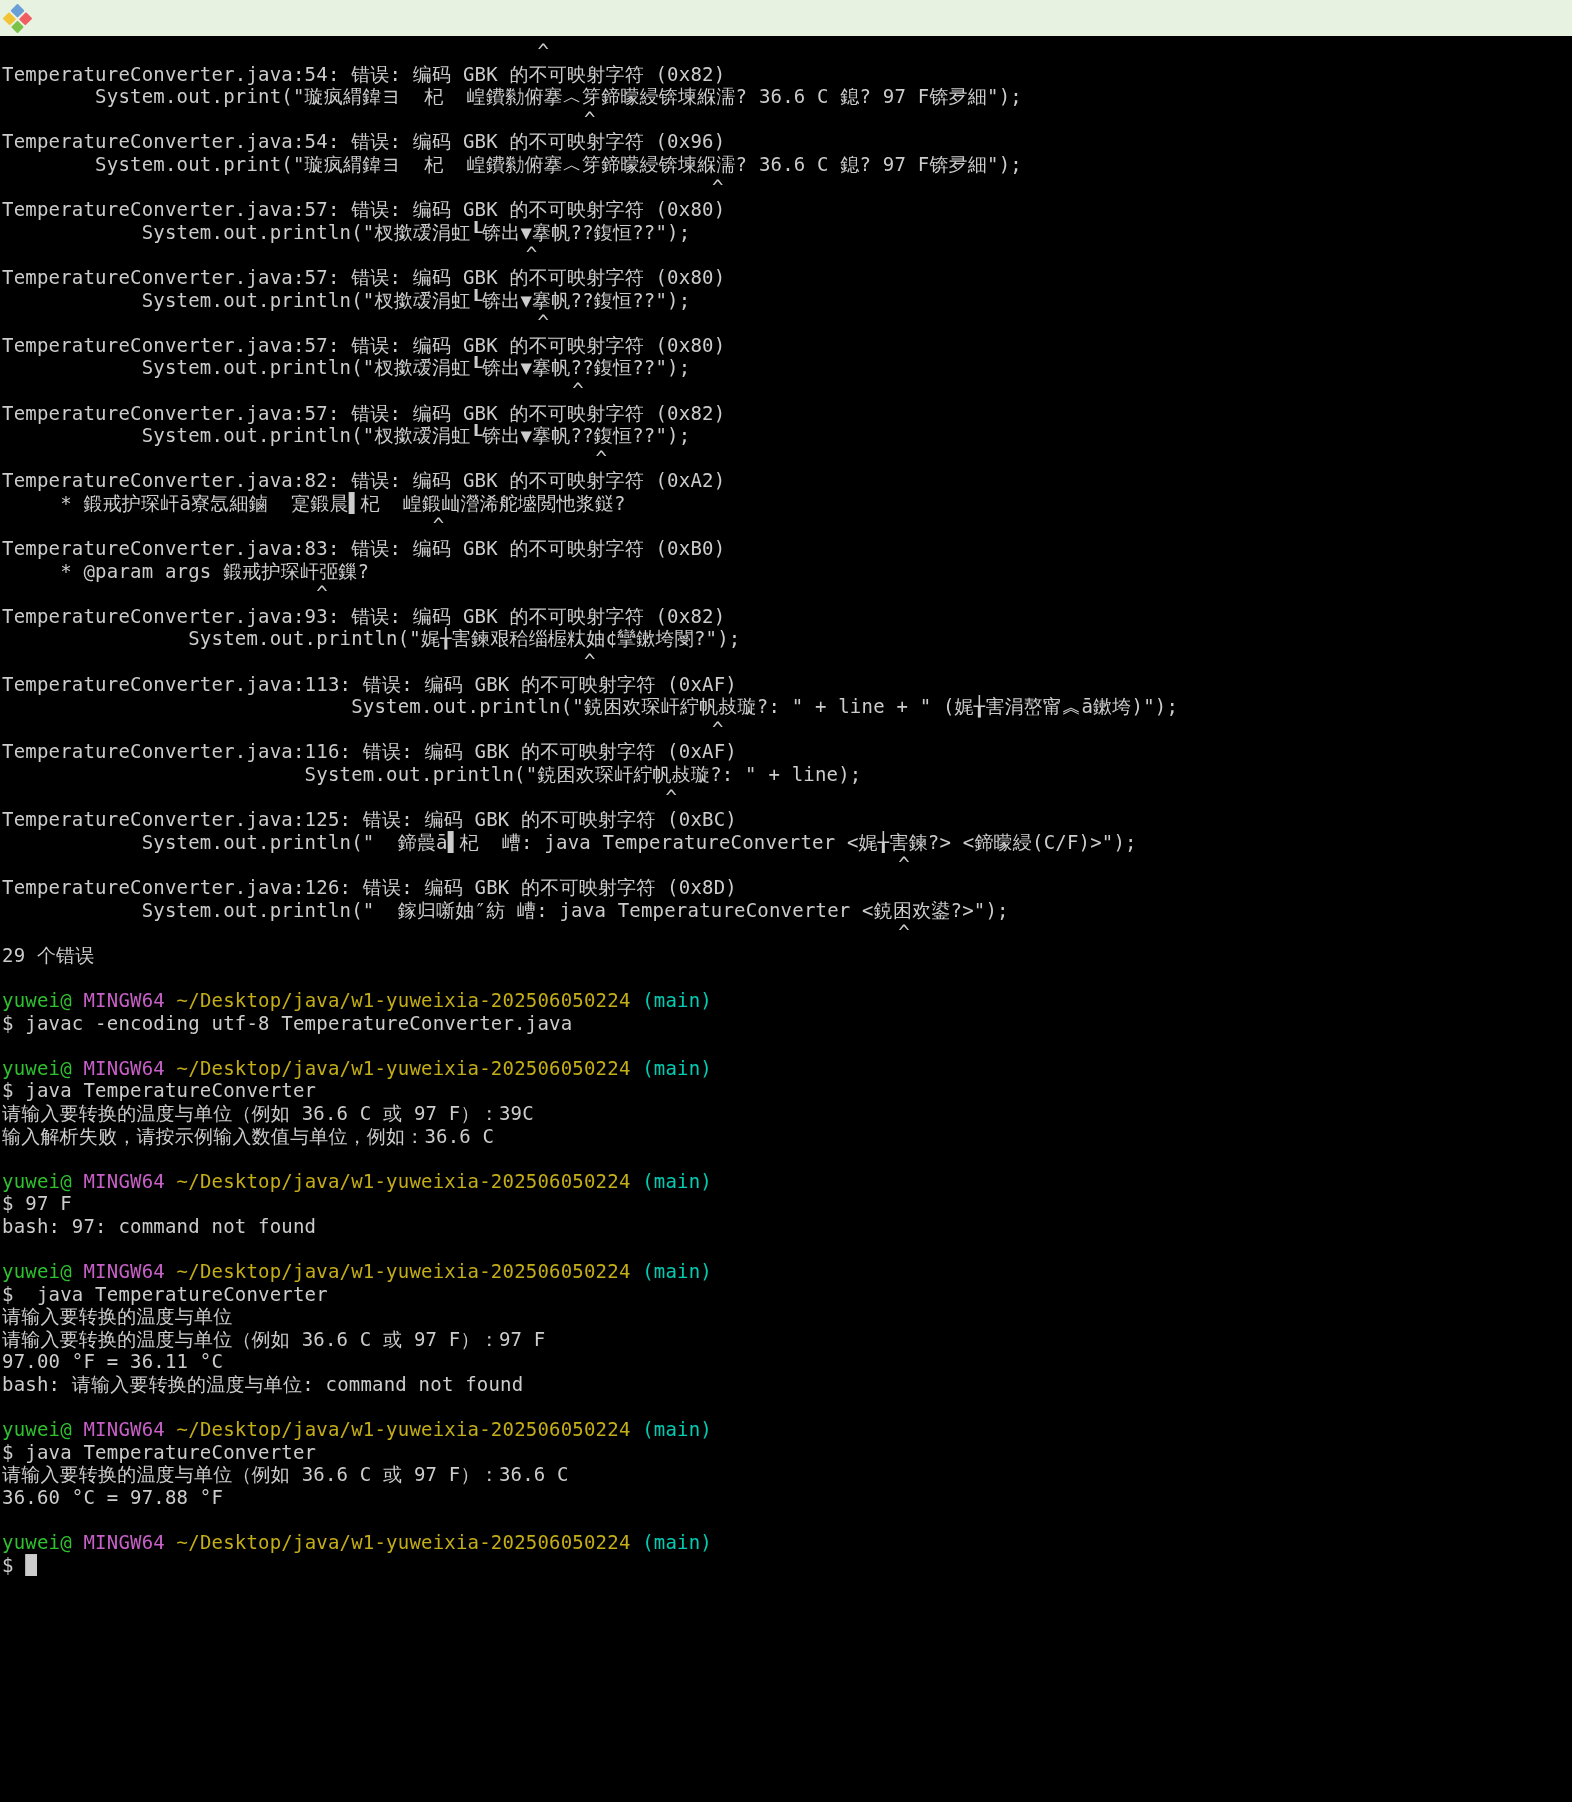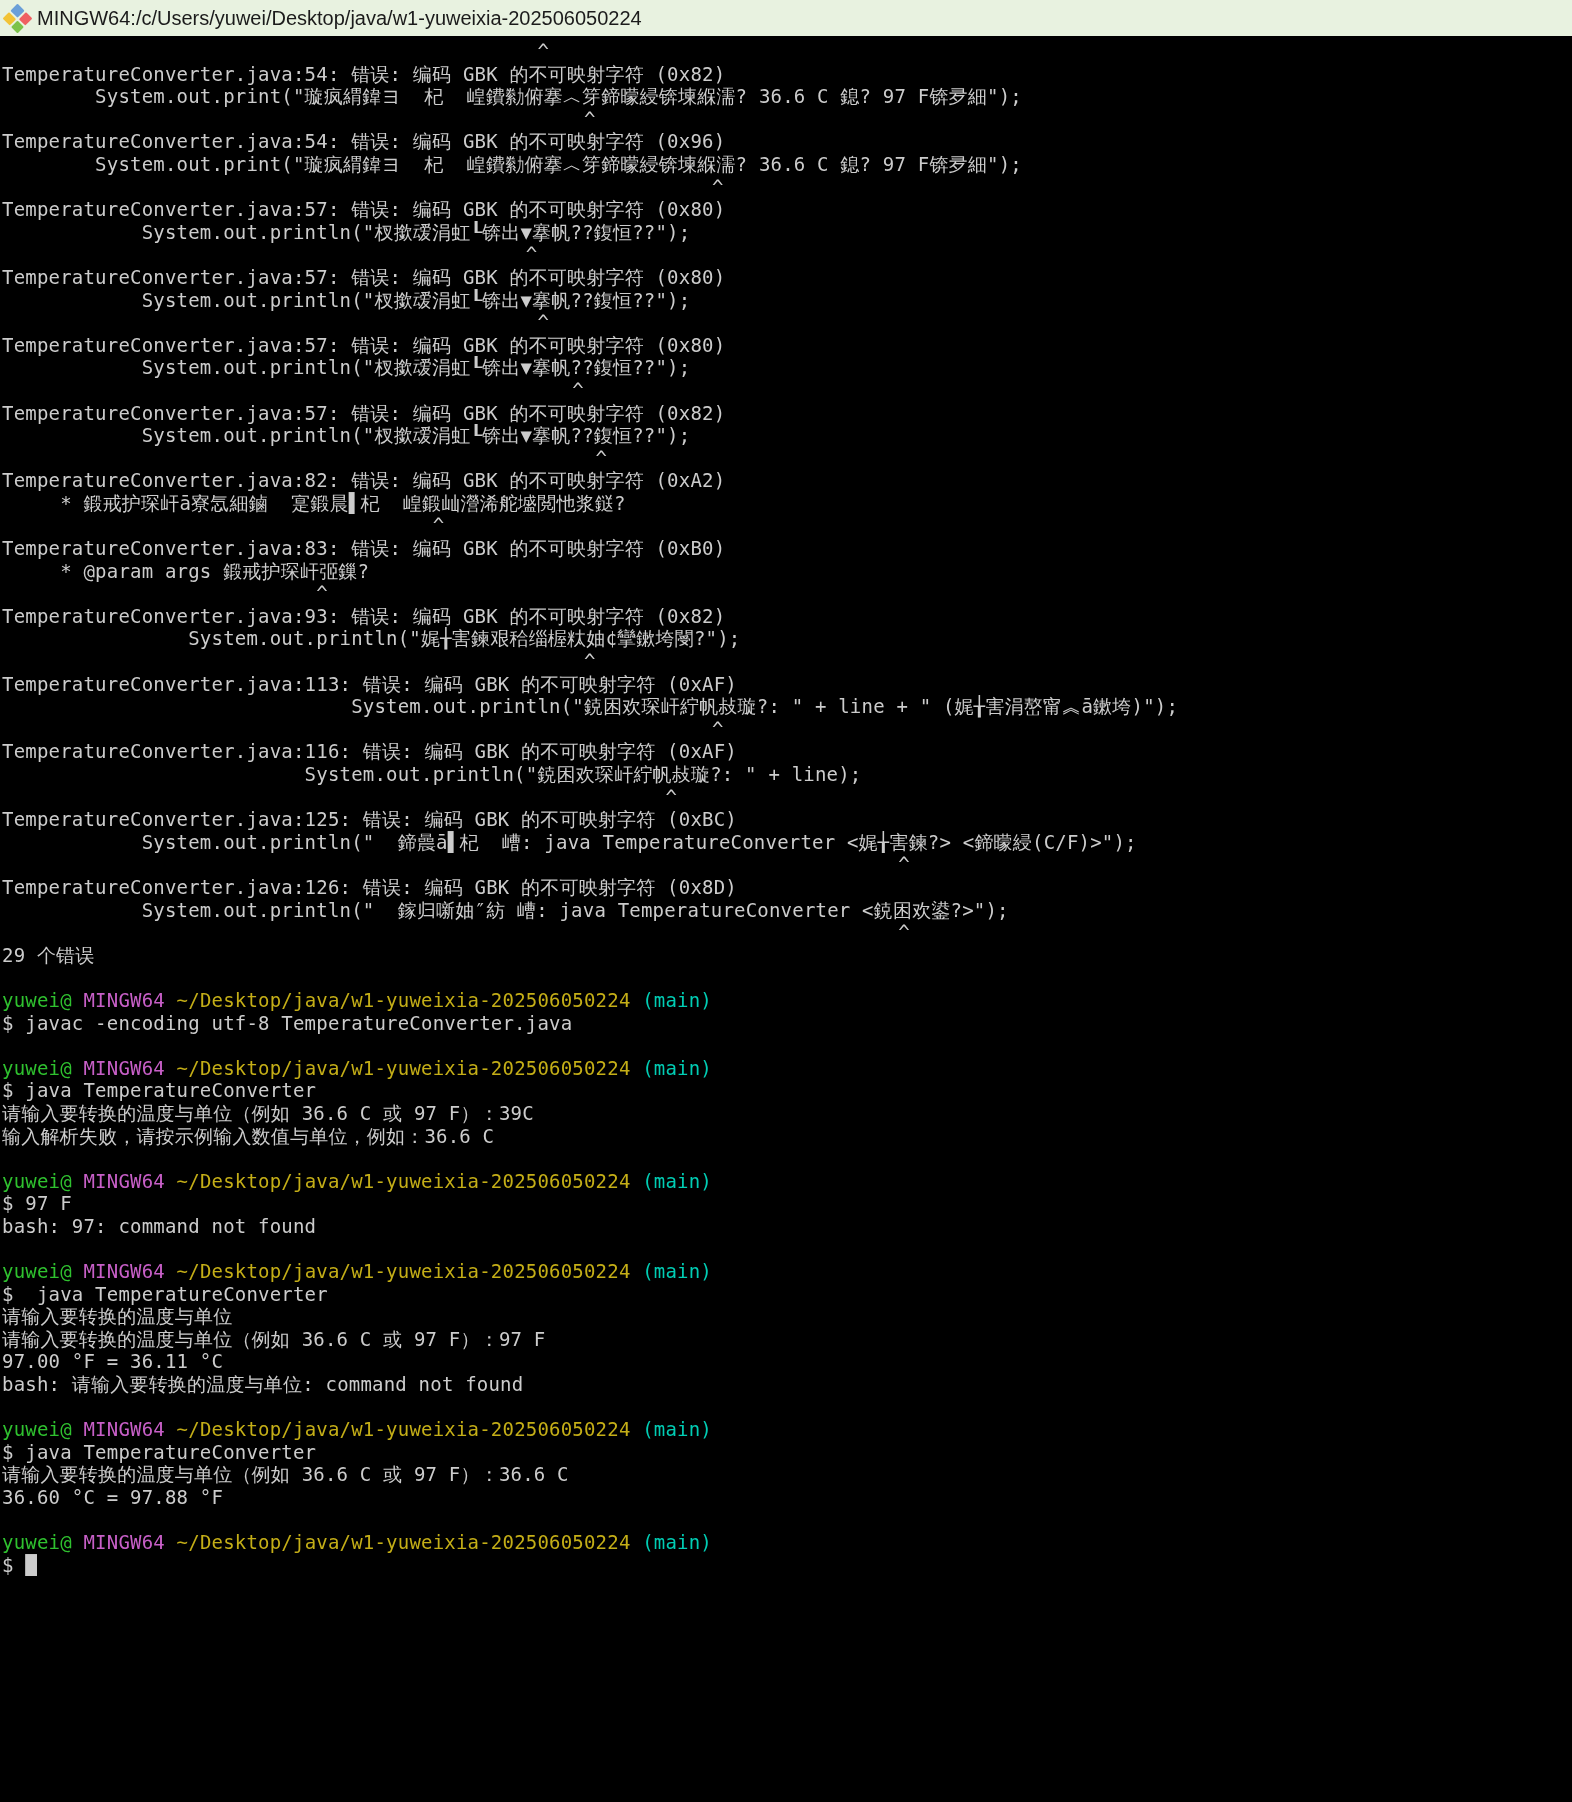--- a/index.html
+++ b/index.html
@@ -33,16 +33,15 @@
 </head>
 <body style="background: rgb(0, 0, 0);">
 
 <div class="titlebar" style="background: rgb(232, 242, 224);">
   <span class="msys-icon">
     <div style="background: rgb(106, 159, 216);"></div>
     <div style="background: rgb(239, 95, 98);"></div>
     <div style="background: rgb(242, 195, 53);"></div>
     <div style="background: rgb(124, 194, 74);"></div>
   </span>
-  <span class="title-text" style="color: rgb(27, 27, 27);">MINGW64:/c/Users/yuwei/Desktop/java/w1-yuweixia-202506050224</span>
 </div>
 
 <div class="term"><div class="tline"><span style="color: rgb(204, 204, 204);">                                              ^</span></div><div class="tline"><span style="color: rgb(204, 204, 204);">TemperatureConverter.java:54: 错误: 编码 GBK 的不可映射字符 (0x82)</span></div><div class="tline"><span style="color: rgb(204, 204, 204);">        System.out.print("璇疯緭鍏ヨ  杞  崲鐨勬俯搴︿笌鍗曚綅锛堜緥濡? 36.6 C 鎴? 97 F锛夛細");</span></div><div class="tline"><span style="color: rgb(204, 204, 204);">                                                  ^</span></div><div class="tline"><span style="color: rgb(204, 204, 204);">TemperatureConverter.java:54: 错误: 编码 GBK 的不可映射字符 (0x96)</span></div><div class="tline"><span style="color: rgb(204, 204, 204);">        System.out.print("璇疯緭鍏ヨ  杞  崲鐨勬俯搴︿笌鍗曚綅锛堜緥濡? 36.6 C 鎴? 97 F锛夛細");</span></div><div class="tline"><span style="color: rgb(204, 204, 204);">                                                             ^</span></div><div class="tline"><span style="color: rgb(204, 204, 204);">TemperatureConverter.java:57: 错误: 编码 GBK 的不可映射字符 (0x80)</span></div><div class="tline"><span style="color: rgb(204, 204, 204);">            System.out.println("杈撳叆涓虹┖锛出▼搴帆??鍑恒??");</span></div><div class="tline"><span style="color: rgb(204, 204, 204);">                                             ^</span></div><div class="tline"><span style="color: rgb(204, 204, 204);">TemperatureConverter.java:57: 错误: 编码 GBK 的不可映射字符 (0x80)</span></div><div class="tline"><span style="color: rgb(204, 204, 204);">            System.out.println("杈撳叆涓虹┖锛出▼搴帆??鍑恒??");</span></div><div class="tline"><span style="color: rgb(204, 204, 204);">                                              ^</span></div><div class="tline"><span style="color: rgb(204, 204, 204);">TemperatureConverter.java:57: 错误: 编码 GBK 的不可映射字符 (0x80)</span></div><div class="tline"><span style="color: rgb(204, 204, 204);">            System.out.println("杈撳叆涓虹┖锛出▼搴帆??鍑恒??");</span></div><div class="tline"><span style="color: rgb(204, 204, 204);">                                                 ^</span></div><div class="tline"><span style="color: rgb(204, 204, 204);">TemperatureConverter.java:57: 错误: 编码 GBK 的不可映射字符 (0x82)</span></div><div class="tline"><span style="color: rgb(204, 204, 204);">            System.out.println("杈撳叆涓虹┖锛出▼搴帆??鍑恒??");</span></div><div class="tline"><span style="color: rgb(204, 204, 204);">                                                   ^</span></div><div class="tline"><span style="color: rgb(204, 204, 204);">TemperatureConverter.java:82: 错误: 编码 GBK 的不可映射字符 (0xA2)</span></div><div class="tline"><span style="color: rgb(204, 204, 204);">     * 鍛戒护琛屽ā寮忥細鏀  寔鍛晨▌杞  崲鍛屾瀯浠舵墭閲忚浆鎹?</span></div><div class="tline"><span style="color: rgb(204, 204, 204);">                                     ^</span></div><div class="tline"><span style="color: rgb(204, 204, 204);">TemperatureConverter.java:83: 错误: 编码 GBK 的不可映射字符 (0xB0)</span></div><div class="tline"><span style="color: rgb(204, 204, 204);">     * @param args 鍛戒护琛屽弬鏁?</span></div><div class="tline"><span style="color: rgb(204, 204, 204);">                           ^</span></div><div class="tline"><span style="color: rgb(204, 204, 204);">TemperatureConverter.java:93: 错误: 编码 GBK 的不可映射字符 (0x82)</span></div><div class="tline"><span style="color: rgb(204, 204, 204);">                System.out.println("娓╁害鍊艰秴缁楃粏妯¢攣鏉垮閿?");</span></div><div class="tline"><span style="color: rgb(204, 204, 204);">                                                  ^</span></div><div class="tline"><span style="color: rgb(204, 204, 204);">TemperatureConverter.java:113: 错误: 编码 GBK 的不可映射字符 (0xAF)</span></div><div class="tline"><span style="color: rgb(204, 204, 204);">                              System.out.println("鋴困欢琛屽紵帆敊璇?: " + line + " (娓╁害涓嶅甯︽ā鏉垮)");</span></div><div class="tline"><span style="color: rgb(204, 204, 204);">                                                             ^</span></div><div class="tline"><span style="color: rgb(204, 204, 204);">TemperatureConverter.java:116: 错误: 编码 GBK 的不可映射字符 (0xAF)</span></div><div class="tline"><span style="color: rgb(204, 204, 204);">                          System.out.println("鋴困欢琛屽紵帆敊璇?: " + line);</span></div><div class="tline"><span style="color: rgb(204, 204, 204);">                                                         ^</span></div><div class="tline"><span style="color: rgb(204, 204, 204);">TemperatureConverter.java:125: 错误: 编码 GBK 的不可映射字符 (0xBC)</span></div><div class="tline"><span style="color: rgb(204, 204, 204);">            System.out.println("  鍗曟ā▌杞  嶆: java TemperatureConverter &lt;娓╁害鍊?&gt; &lt;鍗曚綅(C/F)&gt;");</span></div><div class="tline"><span style="color: rgb(204, 204, 204);">                                                                             ^</span></div><div class="tline"><span style="color: rgb(204, 204, 204);">TemperatureConverter.java:126: 错误: 编码 GBK 的不可映射字符 (0x8D)</span></div><div class="tline"><span style="color: rgb(204, 204, 204);">            System.out.println("  鎵归噺妯″紡 嶆: java TemperatureConverter &lt;鋴困欢鍙?&gt;");</span></div><div class="tline"><span style="color: rgb(204, 204, 204);">                                                                             ^</span></div><div class="tline"><span style="color: rgb(204, 204, 204);">29 个错误</span></div><div class="tline"><span style="color: rgb(204, 204, 204);"> </span></div><div class="tline"><span style="color: rgb(47, 193, 47);">yuwei@</span><span style="color: rgb(204, 204, 204);"> </span><span style="color: rgb(199, 95, 199);">MINGW64</span><span style="color: rgb(204, 204, 204);"> </span><span style="color: rgb(196, 174, 23);">~/Desktop/java/w1-yuweixia-202506050224</span><span style="color: rgb(204, 204, 204);"> </span><span style="color: rgb(0, 205, 180);">(main)</span></div><div class="tline"><span style="color: rgb(204, 204, 204);">$ javac -encoding utf-8 TemperatureConverter.java</span></div><div class="tline"><span style="color: rgb(204, 204, 204);"> </span></div><div class="tline"><span style="color: rgb(47, 193, 47);">yuwei@</span><span style="color: rgb(204, 204, 204);"> </span><span style="color: rgb(199, 95, 199);">MINGW64</span><span style="color: rgb(204, 204, 204);"> </span><span style="color: rgb(196, 174, 23);">~/Desktop/java/w1-yuweixia-202506050224</span><span style="color: rgb(204, 204, 204);"> </span><span style="color: rgb(0, 205, 180);">(main)</span></div><div class="tline"><span style="color: rgb(204, 204, 204);">$ java TemperatureConverter</span></div><div class="tline"><span style="color: rgb(204, 204, 204);">请输入要转换的温度与单位（例如 36.6 C 或 97 F）：39C</span></div><div class="tline"><span style="color: rgb(204, 204, 204);">输入解析失败，请按示例输入数值与单位，例如：36.6 C</span></div><div class="tline"><span style="color: rgb(204, 204, 204);"> </span></div><div class="tline"><span style="color: rgb(47, 193, 47);">yuwei@</span><span style="color: rgb(204, 204, 204);"> </span><span style="color: rgb(199, 95, 199);">MINGW64</span><span style="color: rgb(204, 204, 204);"> </span><span style="color: rgb(196, 174, 23);">~/Desktop/java/w1-yuweixia-202506050224</span><span style="color: rgb(204, 204, 204);"> </span><span style="color: rgb(0, 205, 180);">(main)</span></div><div class="tline"><span style="color: rgb(204, 204, 204);">$ 97 F</span></div><div class="tline"><span style="color: rgb(204, 204, 204);">bash: 97: command not found</span></div><div class="tline"><span style="color: rgb(204, 204, 204);"> </span></div><div class="tline"><span style="color: rgb(47, 193, 47);">yuwei@</span><span style="color: rgb(204, 204, 204);"> </span><span style="color: rgb(199, 95, 199);">MINGW64</span><span style="color: rgb(204, 204, 204);"> </span><span style="color: rgb(196, 174, 23);">~/Desktop/java/w1-yuweixia-202506050224</span><span style="color: rgb(204, 204, 204);"> </span><span style="color: rgb(0, 205, 180);">(main)</span></div><div class="tline"><span style="color: rgb(204, 204, 204);">$  java TemperatureConverter</span></div><div class="tline"><span style="color: rgb(204, 204, 204);">请输入要转换的温度与单位</span></div><div class="tline"><span style="color: rgb(204, 204, 204);">请输入要转换的温度与单位（例如 36.6 C 或 97 F）：97 F</span></div><div class="tline"><span style="color: rgb(204, 204, 204);">97.00 °F = 36.11 °C</span></div><div class="tline"><span style="color: rgb(204, 204, 204);">bash: 请输入要转换的温度与单位: command not found</span></div><div class="tline"><span style="color: rgb(204, 204, 204);"> </span></div><div class="tline"><span style="color: rgb(47, 193, 47);">yuwei@</span><span style="color: rgb(204, 204, 204);"> </span><span style="color: rgb(199, 95, 199);">MINGW64</span><span style="color: rgb(204, 204, 204);"> </span><span style="color: rgb(196, 174, 23);">~/Desktop/java/w1-yuweixia-202506050224</span><span style="color: rgb(204, 204, 204);"> </span><span style="color: rgb(0, 205, 180);">(main)</span></div><div class="tline"><span style="color: rgb(204, 204, 204);">$ java TemperatureConverter</span></div><div class="tline"><span style="color: rgb(204, 204, 204);">请输入要转换的温度与单位（例如 36.6 C 或 97 F）：36.6 C</span></div><div class="tline"><span style="color: rgb(204, 204, 204);">36.60 °C = 97.88 °F</span></div><div class="tline"><span style="color: rgb(204, 204, 204);"> </span></div><div class="tline"><span style="color: rgb(47, 193, 47);">yuwei@</span><span style="color: rgb(204, 204, 204);"> </span><span style="color: rgb(199, 95, 199);">MINGW64</span><span style="color: rgb(204, 204, 204);"> </span><span style="color: rgb(196, 174, 23);">~/Desktop/java/w1-yuweixia-202506050224</span><span style="color: rgb(204, 204, 204);"> </span><span style="color: rgb(0, 205, 180);">(main)</span></div><div class="tline"><span style="color: rgb(204, 204, 204);">$ </span><span style="color: rgb(204, 204, 204);">█</span></div></div>
 
 </body></html>

